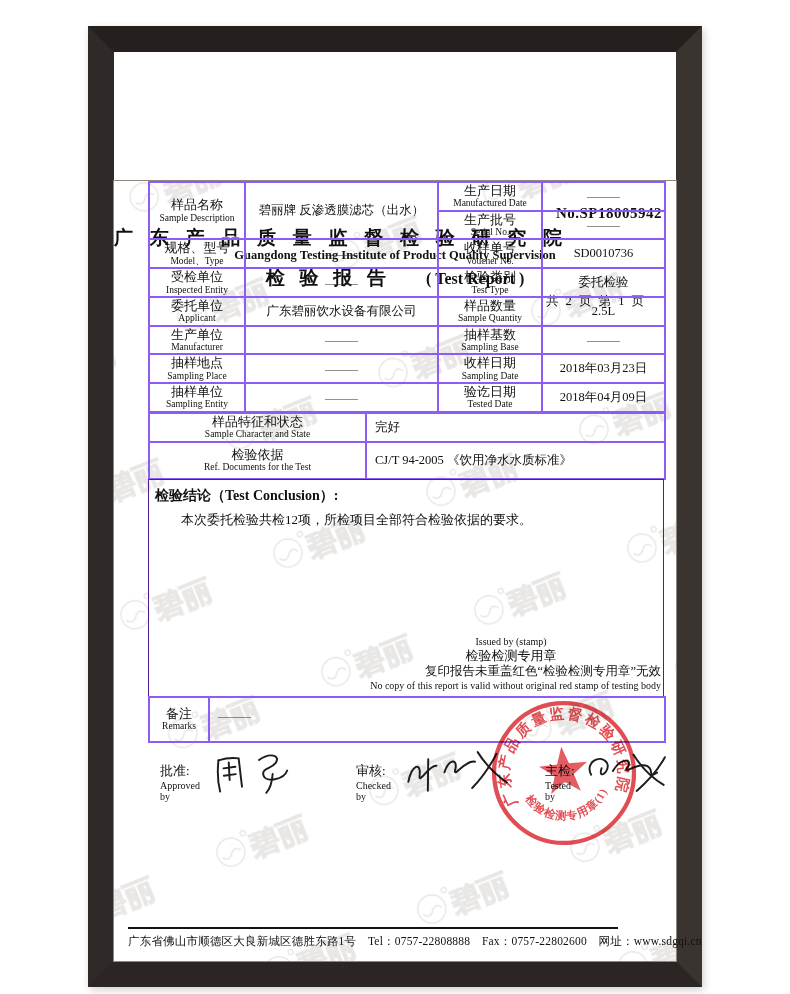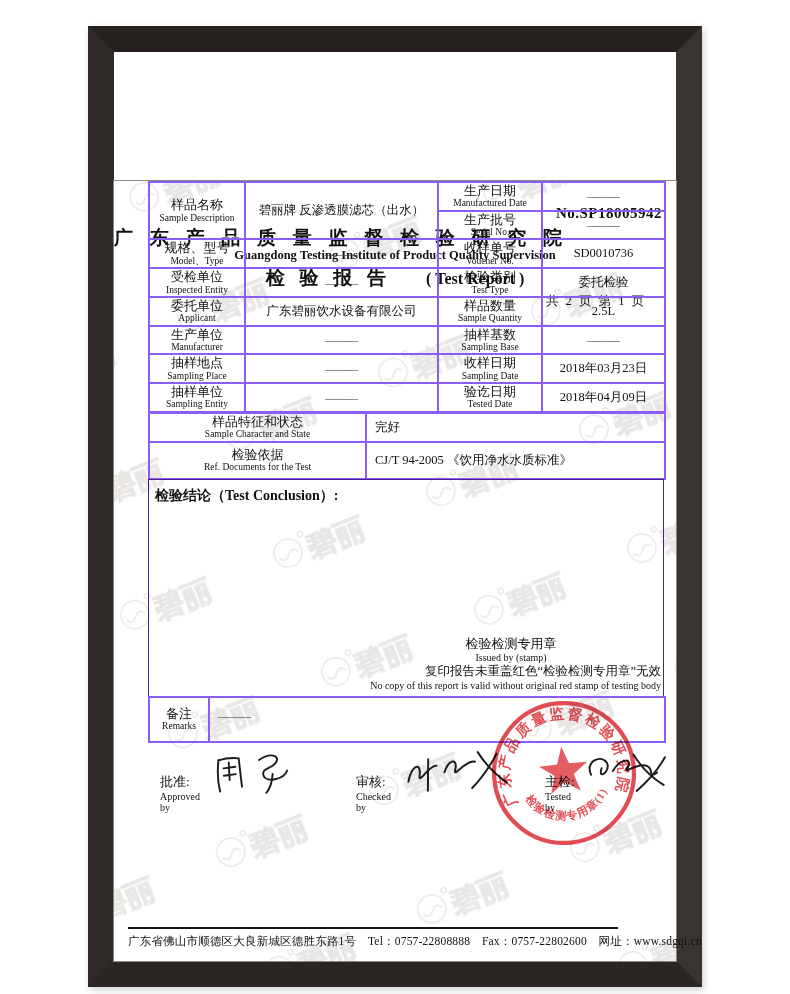--- a/index.html
+++ b/index.html
@@ -53,21 +53,21 @@
   .sn-cn1 { font-size:13px; }
   .sn-en1 { font-size:10px; }
   .sn-date { font-size:12.5px; }
   .sn-cn2 { font-size:12.5px;text-align:right; }
   .sn-en2 { font-size:10px; }
 
   .stamp-svg { position:absolute; left:374px; top:516px; width:152px; height:152px; z-index:5; mix-blend-mode:multiply; opacity:.88; transform:rotate(-6deg); pointer-events:none; }
 
   .sig-row { display:flex; align-items:flex-start; margin:10px 20px 0 46px; gap:6px; }
   .sig-group { display:flex; align-items:flex-start; }
-  .sig-label { margin-top:20px; }
+  .sig-label { margin-top:9px; }
   .sig-label .s-cn { display:block; font-size:13px; }
   .sig-label .s-en { display:block; font-size:10px; }
   .sig-ink { margin:-6px 0 0 2px; }
   .g1 { margin-right:44px; } .g2 { margin-right:28px;justify-content:flex-end; }
 
   .footer { position:absolute; left:14px; right:14px; bottom:12px; }
   .footer-rule { border:none; border-top:2px solid #111; margin:0 44px 5px 0; }
   .footer-text { font-size:11.5px; text-align:center; white-space:nowrap; letter-spacing:.2px; }
 </style>
 </head>
@@ -221,23 +221,24 @@
             <span class="lab-cn">检验依据</span>
             <span class="lab-en">Ref. Documents for the Test</span>
           </td>
           <td class="val" style="text-align:left; padding-left:8px;">CJ/T 94-2005 《饮用净水水质标准》</td>
         </tr>
       </tbody>
         </table>
 
       <div class="concl">
         <div class="concl-head">检验结论（Test Conclusion）:</div>
+        <div class="concl-body">本次委托检验共检12项，所检项目全部符合检验依据的要求。</div>
         <div class="stamp-note">
+          <div class="sn-c sn-en1">Issued by (stamp)</div>
           <div class="sn-c sn-cn1">检验检测专用章</div>
-          <div class="sn-c sn-en1">Issued by (stamp)</div>
           <div class="sn-r sn-cn2">复印报告未重盖红色“检验检测专用章”无效</div>
           <div class="sn-r sn-en2">No copy of this report is valid without original red stamp of testing body</div>
         </div>
       </div>
 
       <svg class="stamp-svg" viewBox="0 0 150 150" xmlns="http://www.w3.org/2000/svg">
         <circle cx="75" cy="75" r="69" fill="none" stroke="#d9242b" stroke-width="4.2" opacity="0.92"></circle>
         <polygon points="75,49 80.9,65.9 98.8,66.3 84.5,77.1 89.7,94.2 75,84 60.3,94.2 65.5,77.1 51.2,66.3 69.1,65.9" fill="#d9242b" opacity="0.85"></polygon>
         <defs>
           <path id="ringPath" d="M 28.2,102 A 54,54 0 1,1 121.8,102" fill="none"></path>

